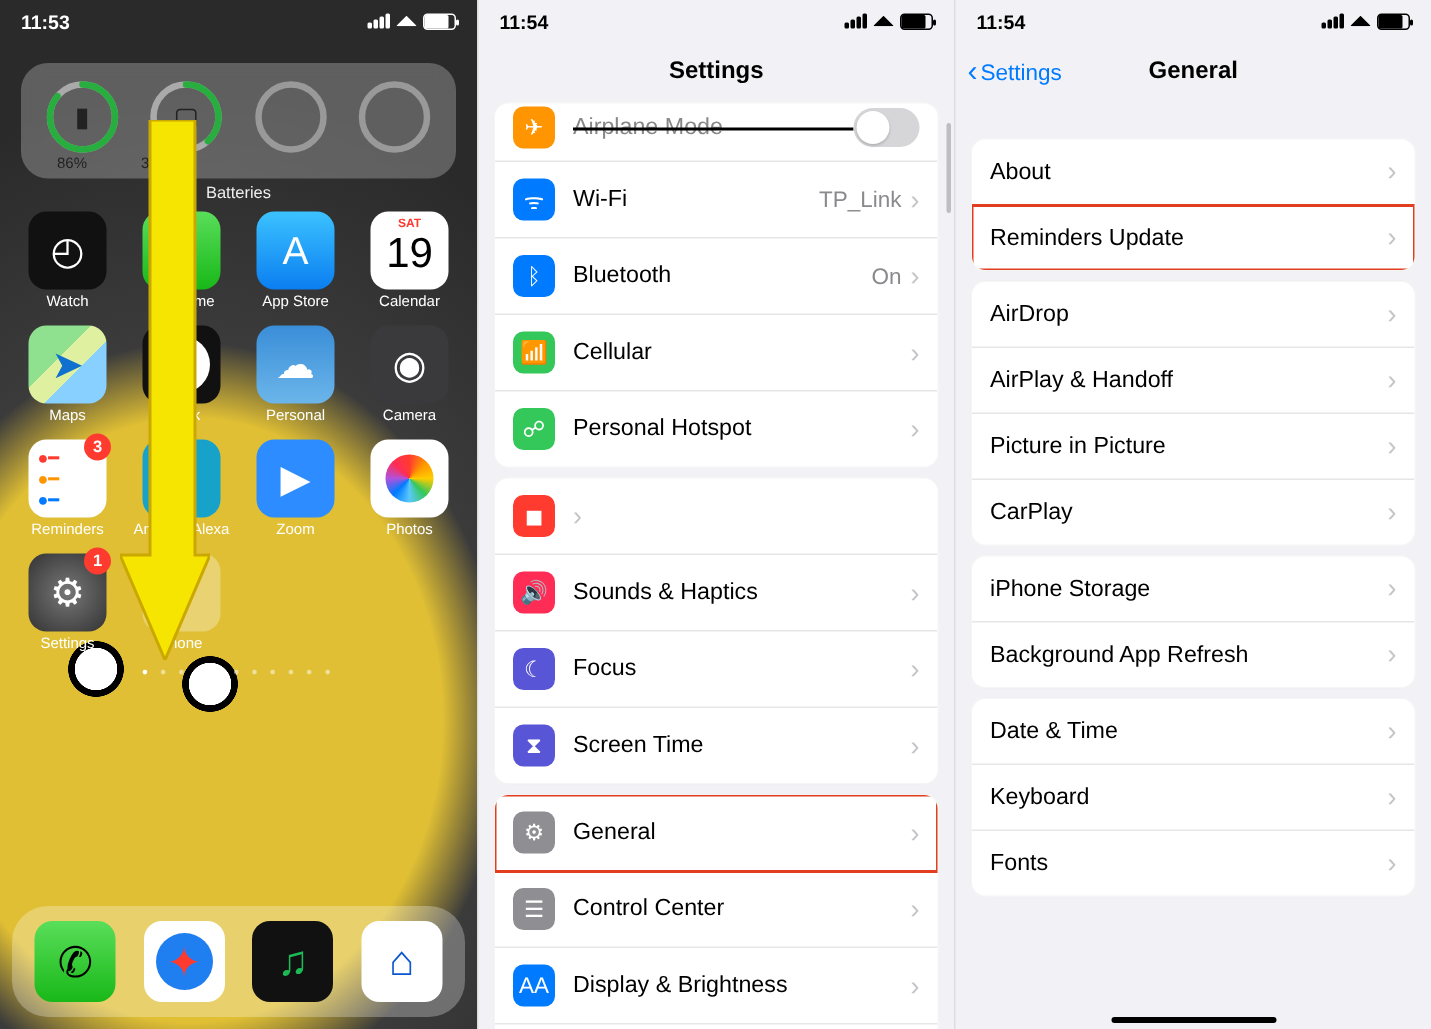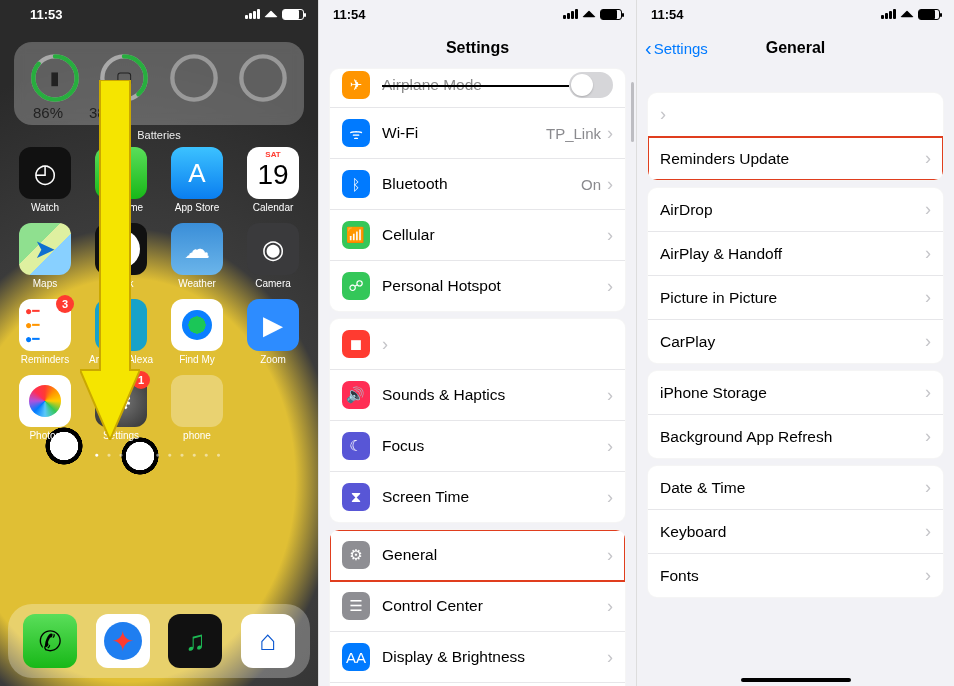--- a/index.html
+++ b/index.html
@@ -49,39 +49,39 @@
   .wallpaper::before{
     content:""; position:absolute; left:38px; top:420px; width:52px; height:52px;
     background:radial-gradient(circle,#fff 0%,#fff 38%,#000 39%,#000 50%,#e0bf34 51%);
     border-radius:50%;
   }
   .wallpaper::after{
     content:""; position:absolute; left:114px; top:430px; width:52px; height:52px;
     background:radial-gradient(circle,#fff 0%,#fff 38%,#000 39%,#000 50%,#e0bf34 51%);
     border-radius:50%;
   }
-  .panel1 .status-bar{ position:relative; z-index:5;margin-left:16px;}
+  .panel1 .status-bar{ position:relative; z-index:5;}
   .widget {
     position:relative; z-index:5;
     margin: 14px 14px 4px;
     background: rgba(255,255,255,0.25);
     backdrop-filter: blur(6px);
     border-radius:18px;
     padding:10px 8px 4px;
     color:#fff;
   }
   .widget-rings { display:flex; gap:4px; justify-content:space-around;}
   .ring {
     width:52px;height:52px;border-radius:50%;
     display:flex;align-items:center;justify-content:center;
     position:relative;
   }
   .ring svg{position:absolute;inset:0;}
   .ring .dev{font-size:18px;}
-  .widget-nums{display:flex;gap:4px;font-size:15px;color:#222;font-weight:500;}
+  .widget-nums{display:flex;gap:4px;font-size:10px;color:#222;font-weight:500;}
   .widget-nums span{width:52px;text-align:center;}
   .widget-label{ text-align:center;font-size:11px;color:#eee;margin-top:2px;}
 
   .apps {
     position:relative; z-index:5;
     margin: 6px 8px;
     display:grid;
     grid-template-columns: repeat(4,1fr);
     gap: 10px 2px;
   }
@@ -231,32 +231,29 @@
           <span class="cal-top">SAT</span>
           <span class="cal-num">19</span>
         </div><span>Calendar</span></div>
 
     <div class="app"><div class="ic" style="background:linear-gradient(135deg,#8fe08f 40%,#dff0a0 40%,#dff0a0 60%,#88d0ff 60%)">
           <span style="color:#1070d0">➤</span>
         </div><span>Maps</span></div>
     <div class="app"><div class="ic" style="background:#111">
           <span style="background:#fff;color:#000;width:38px;height:38px;border-radius:50%;display:flex;align-items:center;justify-content:center;font-size:8px">●</span>
         </div><span>Clock</span></div>
-    <div class="app"><div class="ic" style="background:linear-gradient(#3a8ed8,#6bb5ea)">☁</div><span>Weather</span></div>
+    <div class="app"><div class="ic" style="background:linear-gradient(#3a8ed8,#6bb5ea)">☁</div><span>Personal</span></div>
     <div class="app"><div class="ic" style="background:#3a3a3c">◉</div><span>Camera</span></div>
 
     <div class="app"><div class="badge">3</div><div class="ic" style="background:#fff;color:#555;font-size:12px;flex-direction:column;align-items:flex-start;padding:6px">
           <span style="color:#ff3b30">●━</span>
           <span style="color:#ff9500">●━</span>
           <span style="color:#007aff">●━</span>
         </div><span>Reminders</span></div>
     <div class="app"><div class="ic" style="background:#17a2c9">a</div><span>Amazon Alexa</span></div>
-    <div class="app"><div class="ic" style="background:#fff">
-          <span style="width:30px;height:30px;border-radius:50%;background:radial-gradient(#1bc657 40%,#0a7fff 41%)"></span>
-        </div><span>Find My</span></div>
     <div class="app"><div class="ic" style="background:#2d8cff">▶</div><span>Zoom</span></div>
 
     <div class="app"><div class="ic" style="background:#fff">
           <span style="width:32px;height:32px;border-radius:50%;background:conic-gradient(#ff3b30,#ff9500,#ffcc00,#34c759,#5ac8fa,#007aff,#af52de,#ff2d55,#ff3b30)"></span>
         </div><span>Photos</span></div>
     <div class="app"><div class="badge">1</div><div class="ic" style="background:radial-gradient(#777,#333)">
           <span>⚙</span>
         </div><span>Settings</span></div>
     <div class="app"><div class="ic" style="background:rgba(255,255,255,0.3);padding:6px;display:grid;grid-template-columns:1fr 1fr;gap:3px">
           <i style="background:#3478f6;border-radius:3px"></i>
@@ -399,20 +396,21 @@
   <div class="nav-title">
     <div class="nav-back">
         <span class="chev">‹</span>
         <span>Settings</span>
       </div>
     <span>General</span>
   </div>
 
   <div class="group" style="margin-top:24px">
     <div class="row">
+      <span class="lbl">About</span>
         <span class="chev">›</span>
     </div>
     <div class="row highlight">
       <span class="lbl">Reminders Update</span>
         <span class="chev">›</span>
     </div>
   </div>
 
   <div class="group">
     <div class="row">

